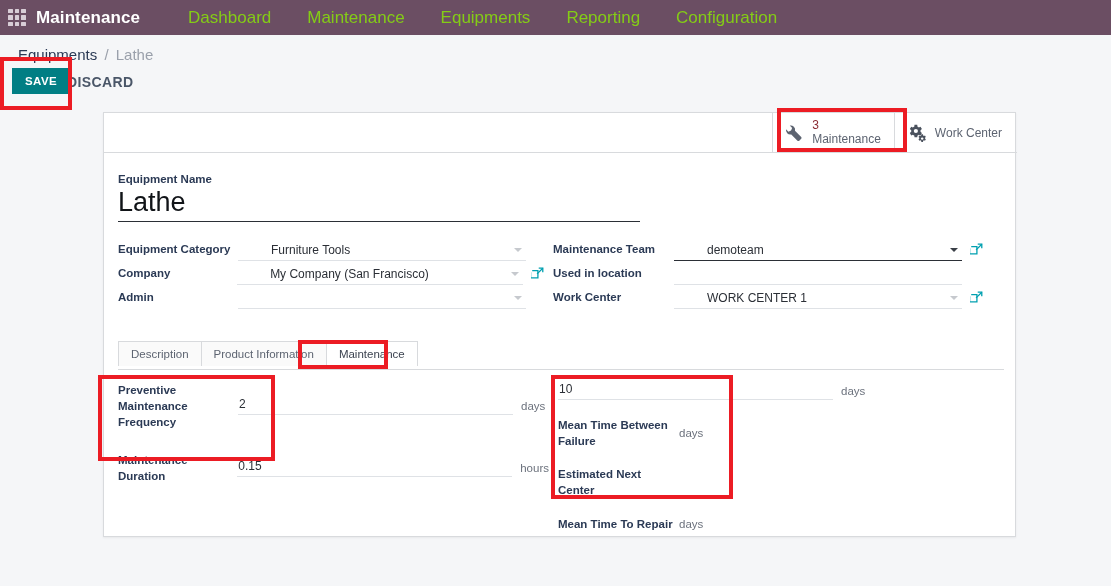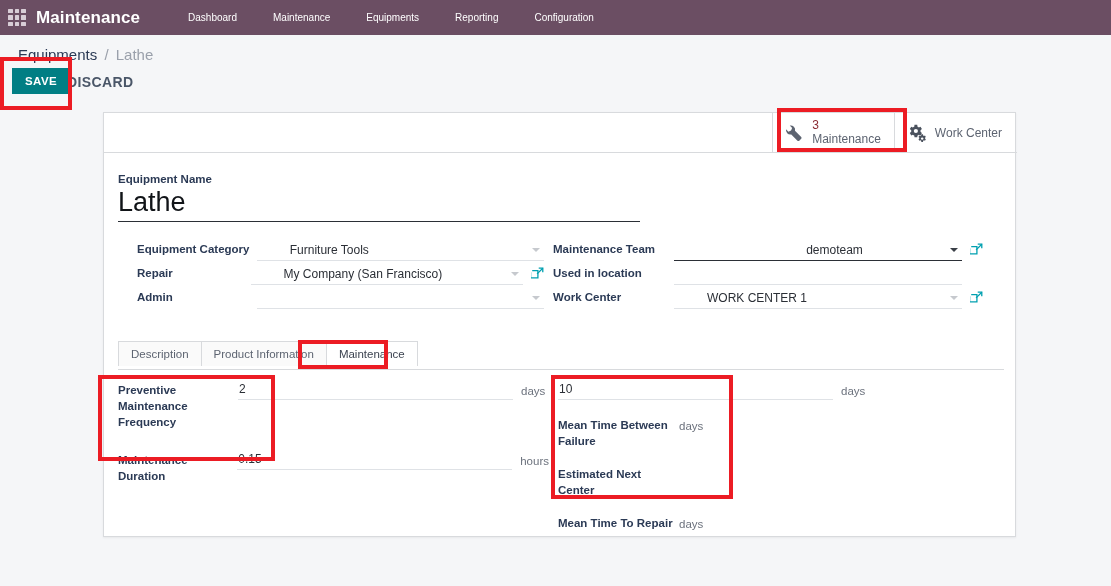--- a/index.html
+++ b/index.html
@@ -28,22 +28,22 @@
   .apps-icon i { background: #d8cdd6; border-radius: 0.5px; display: block; }
   .brand {
     color: #ffffff;
     font-size: 17px;
     font-weight: bold;
     letter-spacing: 0.1px;
     margin-right: 30px;
   }
   .nav-menu { display: flex; align-items: center; }
   .nav-item {
-    color: #ffffff;
-    font-size: 10px;
+    color: #84cc16;
+    font-size: 17px;
     padding: 0 18px;
     line-height: 35px;
     white-space: nowrap;
     cursor: pointer;
   }
 
   
   .control-panel {
     position: absolute; left: 0; top: 35px;
     width: 1111px; height: 70px;
@@ -131,32 +131,32 @@
   .cols { display: flex; margin-top: 18px; }
   .col { width: 440px; }
   .col-left  { padding-left: 14px; }
   .col-right { padding-left: 9px; }
 
   .frow { display: flex; align-items: flex-start; height: 24px; margin-bottom: 0px; }
   .flabel {
     font-size: 11.5px; color: #2b3a55; font-weight: bold;
     padding-top: 3px;
   }
-  .flabel-l { width: 120px; margin-left: 19px; }
+  .flabel-l { width: 120px; }
   .flabel-r { width: 121px; }
   .finput {
     position: relative;
     border-bottom: 1px solid #dfe2e6;
     height: 21px;
     display: flex; align-items: center;
     cursor: text;
   }
   .finput.w-left  { width: 288px; }
   .finput.w-right { width: 288px; }
-  .finput.focused { border-bottom: 1px solid #2b2f36; justify-content: center; }
+  .finput.focused { border-bottom: 1px solid #2b2f36; }
   .fval { font-size: 12px; color: #2b2f36; padding-left: 1px; margin-left: 32px; }
   .caret {
     position: absolute; right: 4px; top: 8px;
     width: 0; height: 0;
     border-left: 4px solid transparent;
     border-right: 4px solid transparent;
     border-top: 4px solid #c6c9ce;
   }
   .caret.dark { border-top-color: #3a3f47; }
   .ext-link { margin-left: 8px; padding-top: 2px; cursor: pointer; flex: none; }
@@ -185,21 +185,21 @@
     position: absolute; left: 0; top: 28px;
     width: 886px; height: 1px; background: #d8dadd;
   }
 
   .tab-body { position: relative; padding-top: 16px; }
   .tcols { display: flex; }
   .tcol { width: 445px; }
   .tcol-left  { padding-left: 14px; }
   .tcol-right { padding-left: 9px; }
 
-  .trow { display: flex; align-items: flex-start; margin-bottom: 4px; }
+  .trow { display: flex; align-items: center; margin-bottom: 4px; }
   .tlabel {
     font-size: 11.5px; color: #2b3a55; font-weight: bold;
     line-height: 16px;
   }
   .tlabel-l { width: 120px; }
   .tlabel-r { width: 120px; }
   .tinput-wrap { display: flex; align-items: center; }
   .tinput {
     border-bottom: 1px solid #dfe2e6;
     height: 18px;
@@ -299,21 +299,21 @@
 
         <div class="frow">
           <div class="flabel flabel-l">Equipment Category</div>
           <div class="finput w-left">
             <span class="fval">Furniture Tools</span>
             <span class="caret"></span>
           </div>
         </div>
 
         <div class="frow">
-          <div class="flabel flabel-l">Repair</div>
+          <div class="flabel flabel-l">Company</div>
           <div class="finput w-left">
             <span class="fval">My Company (San Francisco)</span>
             <span class="caret"></span>
           </div>
           <span class="ext-link">
             <svg width="13" height="13" viewBox="0 0 16 16">
               <path d="M1.5 4.5h7v9h-9v-7" fill="none" stroke="#00a0b0" stroke-width="1.6"></path>
               <path d="M9.5 1.5h5v5" fill="none" stroke="#00a0b0" stroke-width="1.6"></path>
               <path d="M14.5 1.5 7.5 8.5" fill="none" stroke="#00a0b0" stroke-width="1.6"></path>
             </svg>

